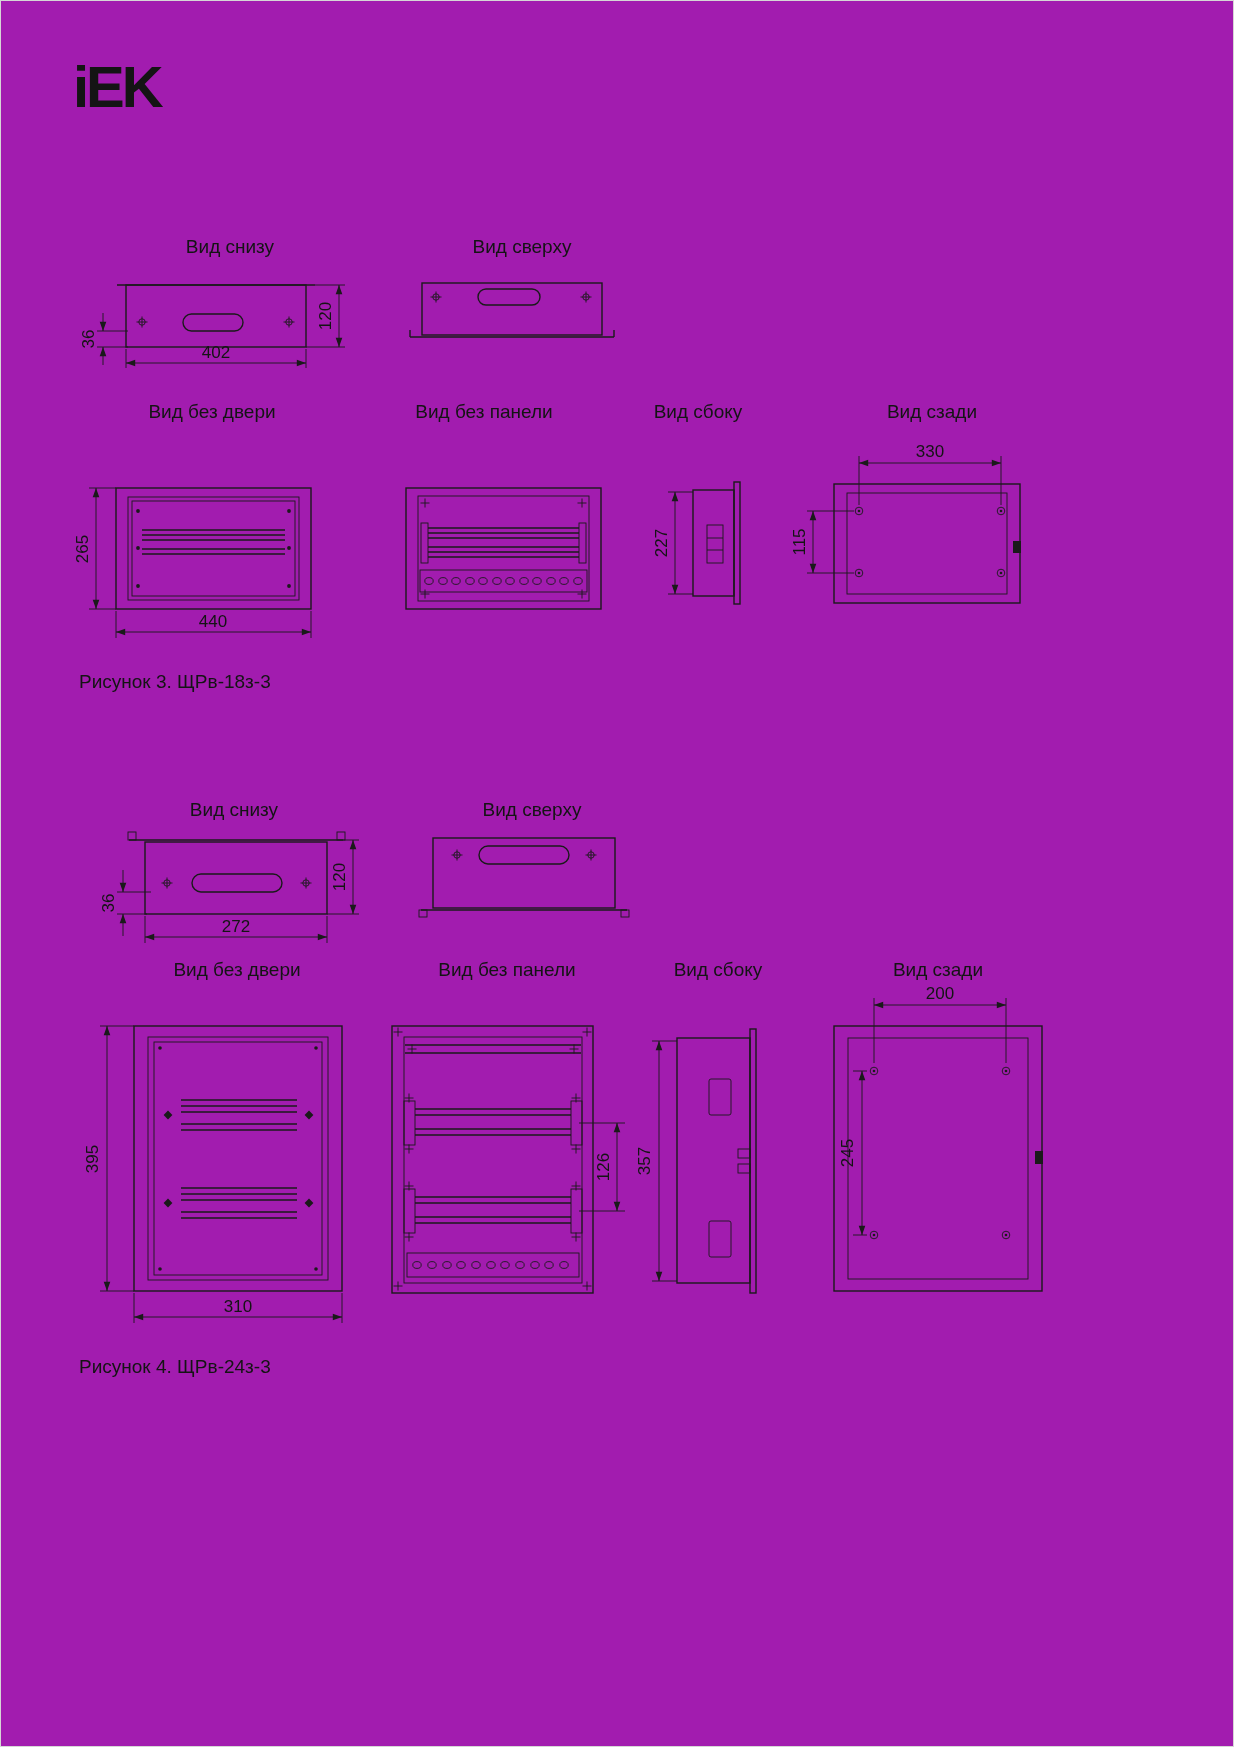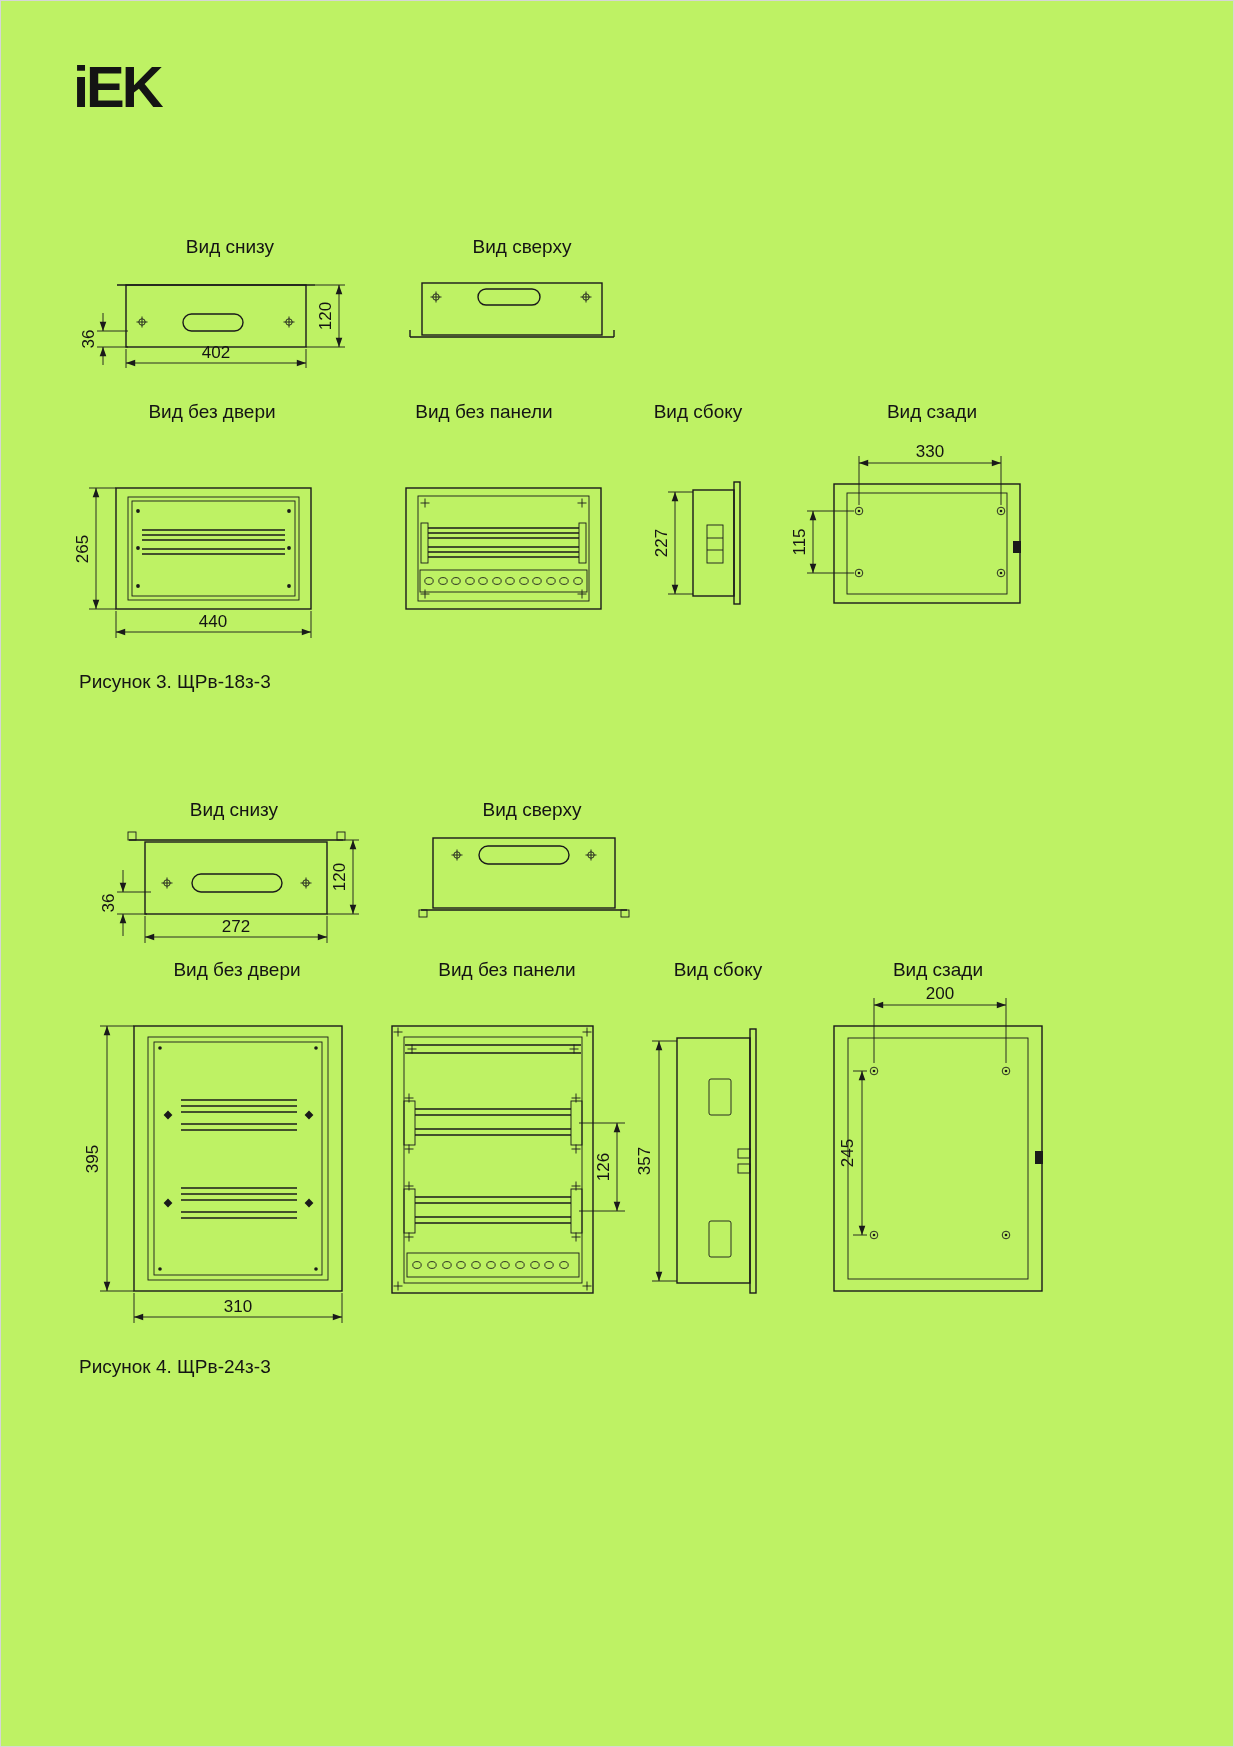--- a/index.html
+++ b/index.html
@@ -1,20 +1,20 @@
 <!DOCTYPE html>
 <html><head>
 <meta charset="utf-8">
 <style>
   html,body { margin:0; padding:0; background:#e9e9e9; }
   .page {
     position:relative;
     width:1234px; height:1747px;
     margin:0 auto;
-    background:#bef264;
+    background:#a21caf;
     border:1px solid #d6d6d6;
     box-sizing:border-box;
     font-family:"Liberation Sans", sans-serif;
   }
   svg { display:block; position:absolute; left:0; top:0; }
   .ln   { stroke:#1a1a1a; stroke-width:1.4; fill:none; }
   .thin { stroke:#1a1a1a; stroke-width:0.9; fill:none; }
   .fill { fill:#1a1a1a; stroke:none; }
   text  { font-family:"Liberation Sans", sans-serif; fill:#141414; }
   .viewlabel { font-size:19px; }

